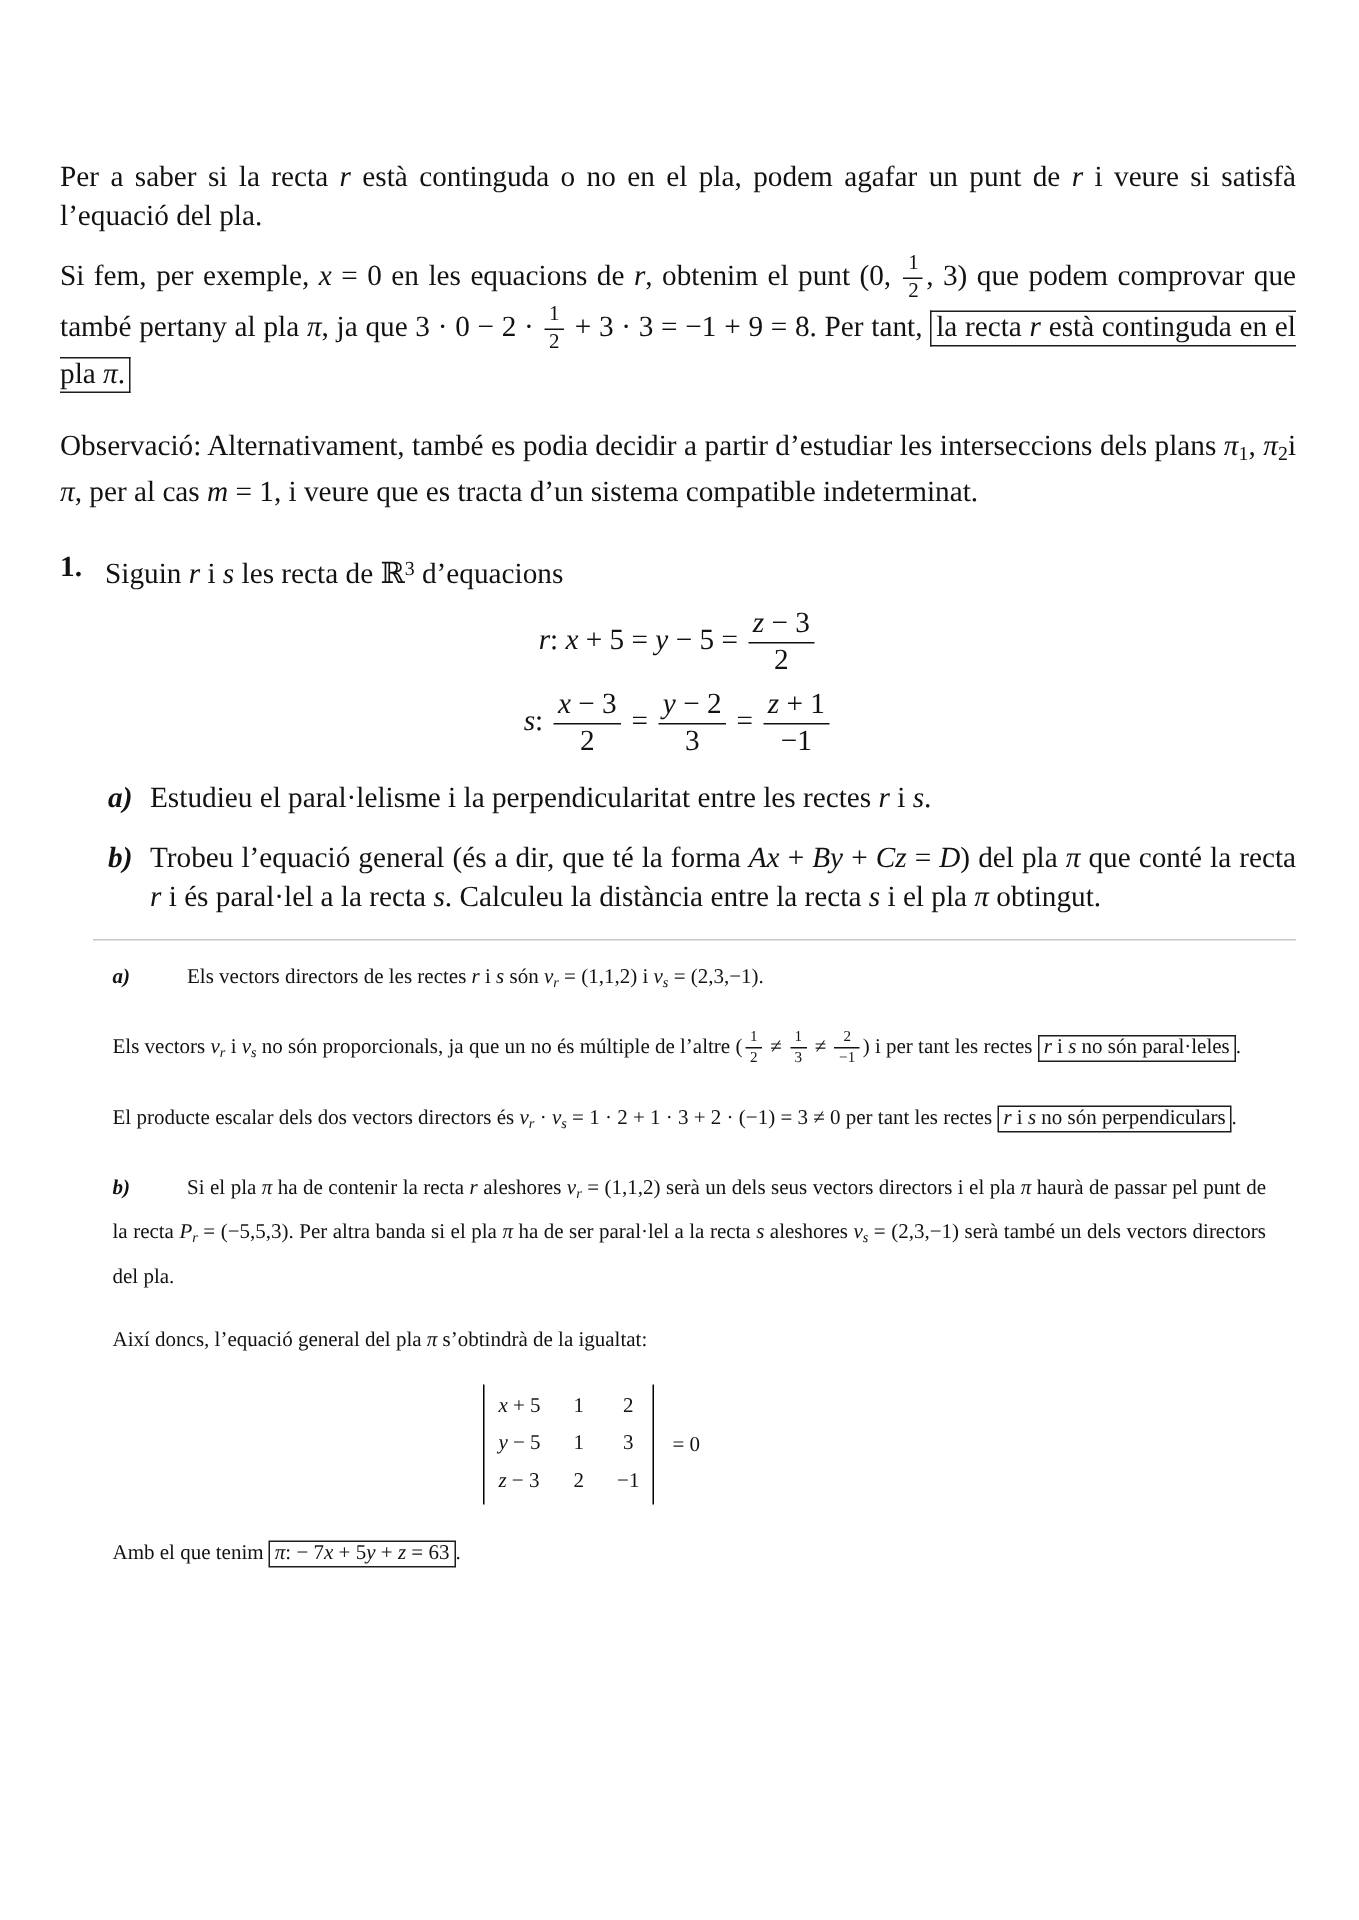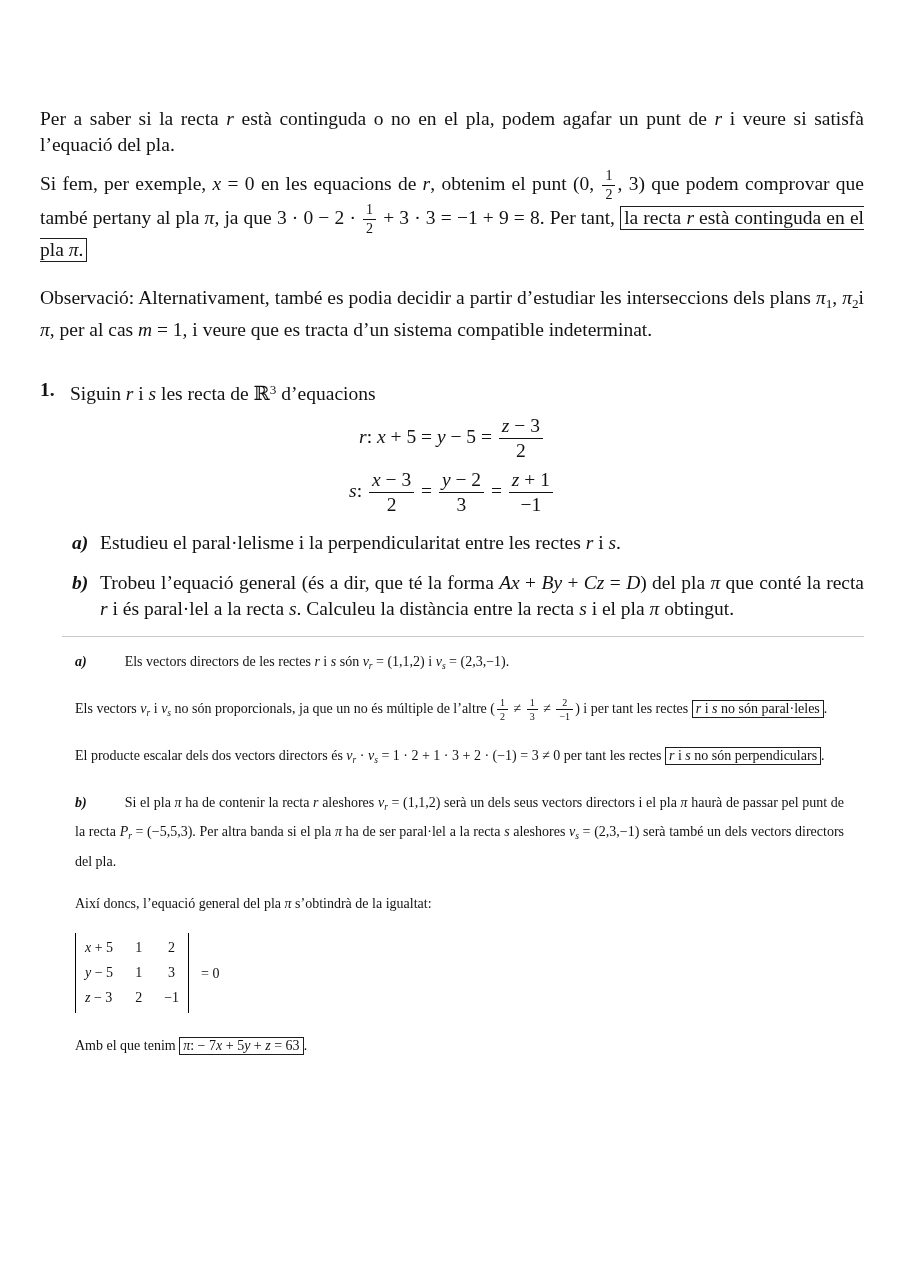--- a/index.html
+++ b/index.html
@@ -9,38 +9,38 @@
   .j{text-align:justify;}
   .it{font-style:italic;}
   .bd{font-weight:700;}
   .bi{font-weight:700;font-style:italic;}
   .sub{font-size:0.68em;vertical-align:-0.3em;}
   .sup{font-size:0.68em;vertical-align:0.45em;}
   .boxed{border:1px solid #1d1d1d;padding:0 3px 1px;}
   .tab{display:inline-block;width:38px;}
   .para{margin:0 0 10px;}
   .p2{margin-bottom:22px;}
-  .p3{margin-bottom:34px;}
+  .p3{margin-bottom:24px;}
   .hang{display:flex;}
   .marker{flex:0 0 30px;}
   .subitem{margin-left:32px;margin-top:14px;}
   .subitem .marker{flex:0 0 28px;}
   .content{flex:1;}
   .item1{margin-bottom:8px;}
   .equation{text-align:center;line-height:1.2;margin:8px 0;}
   .punt{margin:18px 0 22px 60px;}
   .qb{margin-bottom:10px;}
   .separator{border:none;border-top:1px solid #c8c8c8;margin:14px 0 12px 22px;}
   .sol{margin:0 20px 0 35px;font-size:14px;line-height:25px;}
   .spara{margin:0 0 17px;}
   .frac{display:inline-block;text-align:center;vertical-align:middle;line-height:1.12;margin:0 2px;}
   .frac .num{display:block;padding:0 3px 1px;}
   .frac .den{display:block;border-top:1px solid #111;padding:1px 3px 0;}
   .frac-s{font-size:0.72em;}
-  .det-wrap{display:flex;align-items:center;justify-content:flex-start;gap:12px;margin:14px 130px 20px 0;font-family:Liberation Serif, serif;}
+  .det-wrap{display:flex;align-items:center;justify-content:center;gap:12px;margin:14px 130px 20px 0;font-family:Liberation Serif, serif;}
   .det{display:inline-grid;grid-template-columns:auto auto auto;column-gap:22px;row-gap:1px;
        border-left:1.5px solid #000;border-right:1.5px solid #000;padding:3px 9px;}
   .det-cell{line-height:24px;}
   .det-cell.c0{text-align:left;}
   .det-cell.c1,.det-cell.c2{text-align:center;}
 </style>
 </head>
 <body>
 
 <div class="page">

